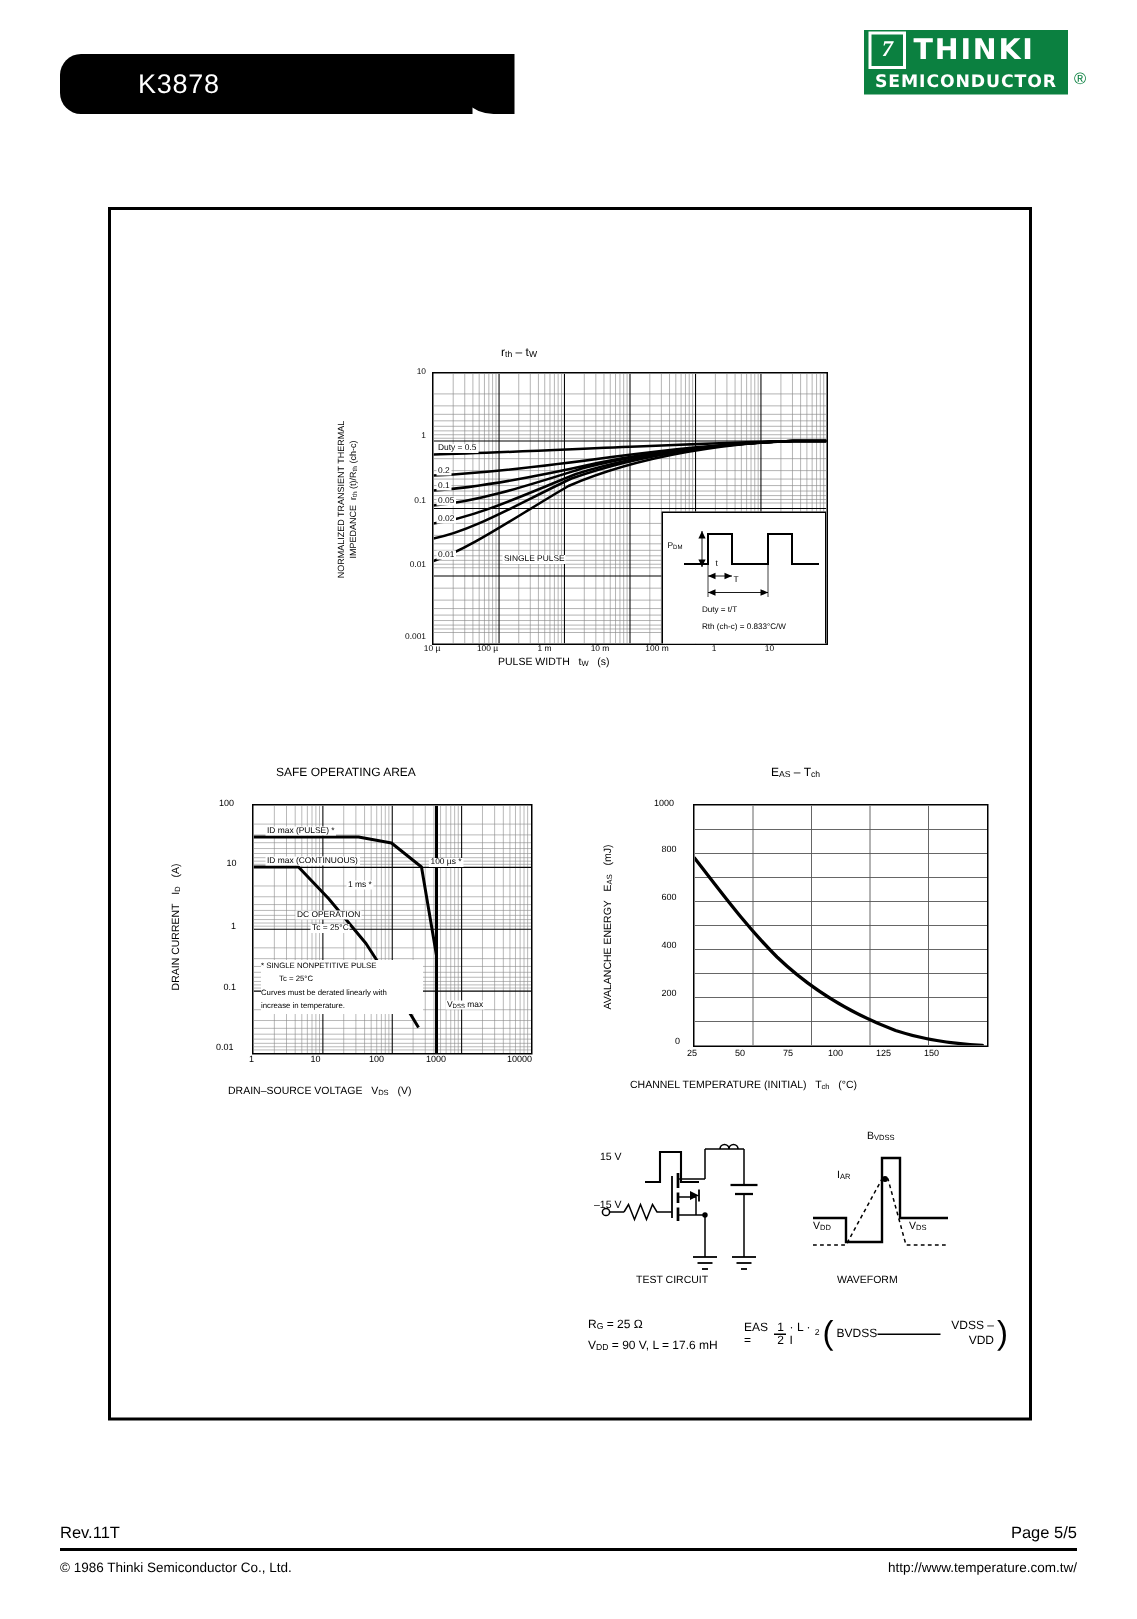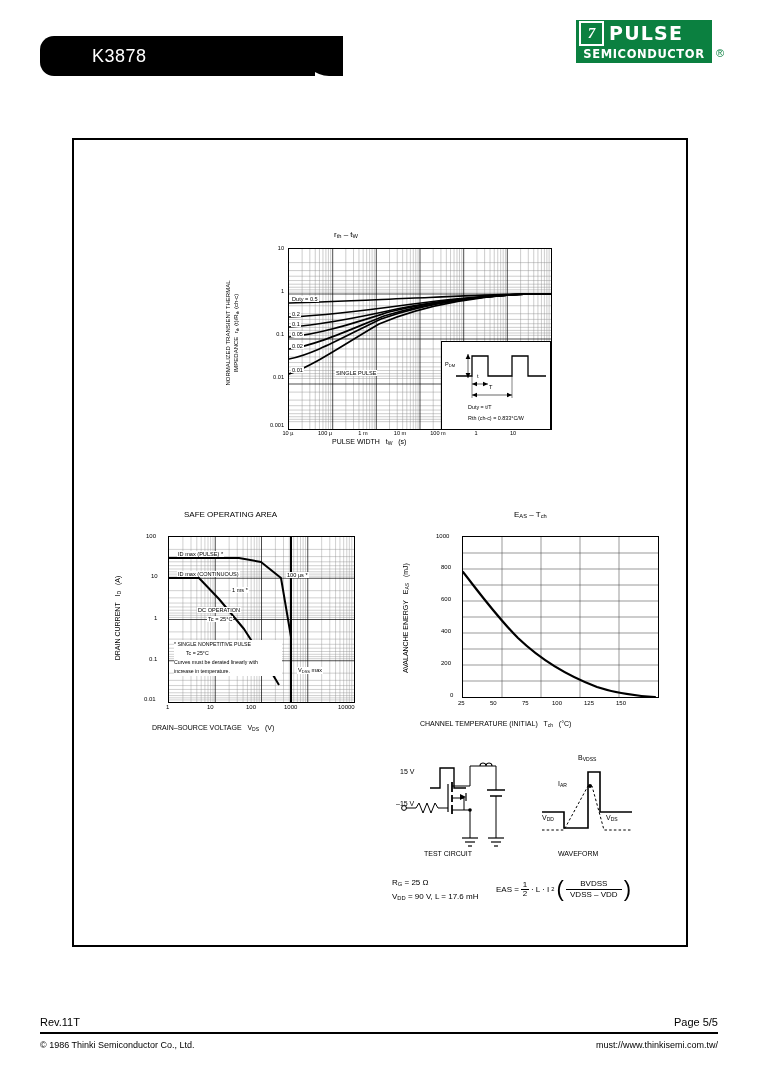--- a/index.html
+++ b/index.html
@@ -84,21 +84,21 @@
 </head>
 <body>
 
 <div id="header">
   <div id="title-banner"></div>
   <div id="part-number">K3878</div>
 
   <div id="logo">
     <div id="logo-top">
       <div id="logo-mark">7</div>
-      <div id="logo-word">PULSE</div>
+      <div id="logo-word">THINKI</div>
     </div>
     <div id="logo-bottom">SEMICONDUCTOR</div>
     <div id="logo-r">®</div>
   </div>
 </div>
 
 <div id="frame">
 
   <div id="thermal">
     <div class="chart-title" id="th-title">
@@ -432,30 +432,30 @@
     <div class="abs" style="left:104px;top:126px;font-size:8px;display:flex;align-items:center;gap:2px;">
       <span>EAS =</span>
       <span style="display:inline-flex;flex-direction:column;align-items:center;line-height:1;">
         <span>1</span>
         <span style="border-top:1px solid #000;width:8px;"></span>
         <span>2</span>
       </span>
       <span>· L · I</span>
       <sup>2</sup>
       <span style="font-size:22px;font-weight:100;">(</span>
-      <span style="display:inline-flex;flex-direction:column;align-items:center;line-height:1.25;text-align:right;">
+      <span style="display:inline-flex;flex-direction:row;align-items:center;line-height:1.25;text-align:right;">
         <span>BVDSS</span>
         <span style="border-top:1px solid #000;width:56px;"></span>
         <span>VDSS – VDD</span>
       </span>
       <span style="font-size:22px;font-weight:100;">)</span>
     </div>
   </div>
 
 </div>
 
 <div id="footer">
   <div id="rev">Rev.11T</div>
   <div id="page-no">Page 5/5</div>
   <div id="foot-rule"></div>
   <div id="copy">© 1986 Thinki Semiconductor Co., Ltd.</div>
-  <div id="url">must://www.thinkisemi.com.tw/</div>
+  <div id="url">http://www.temperature.com.tw/</div>
 </div>
 
 </body></html>

